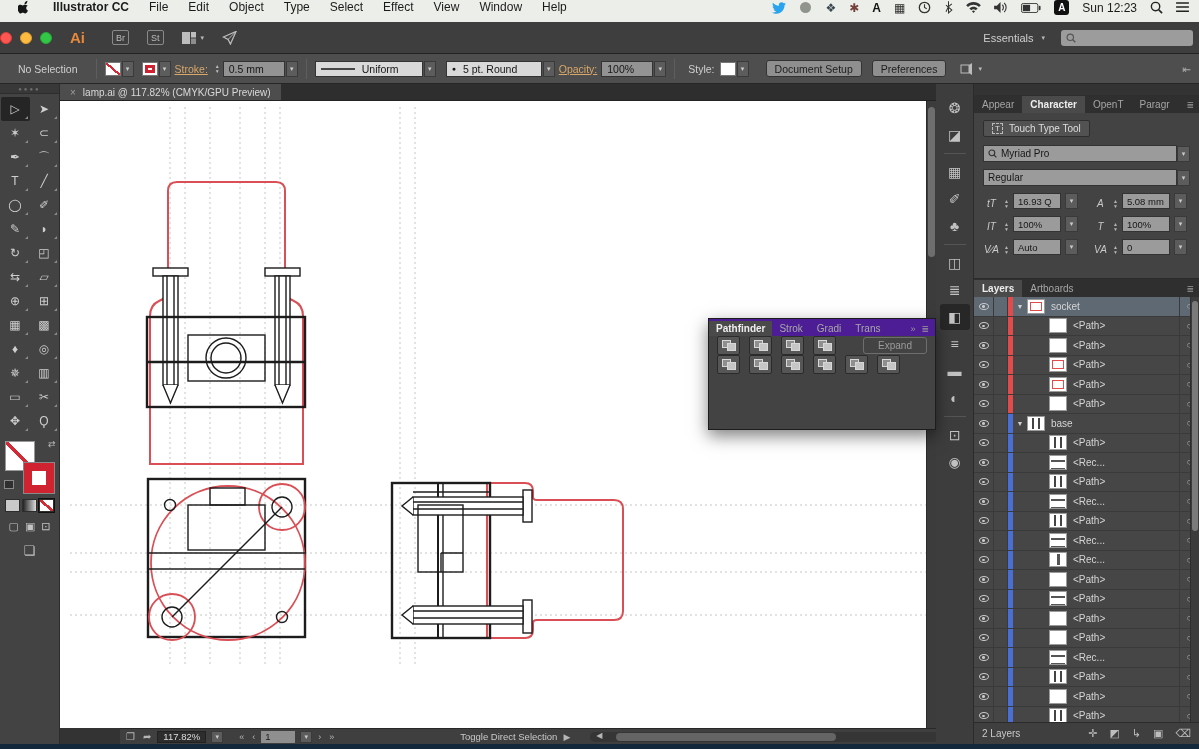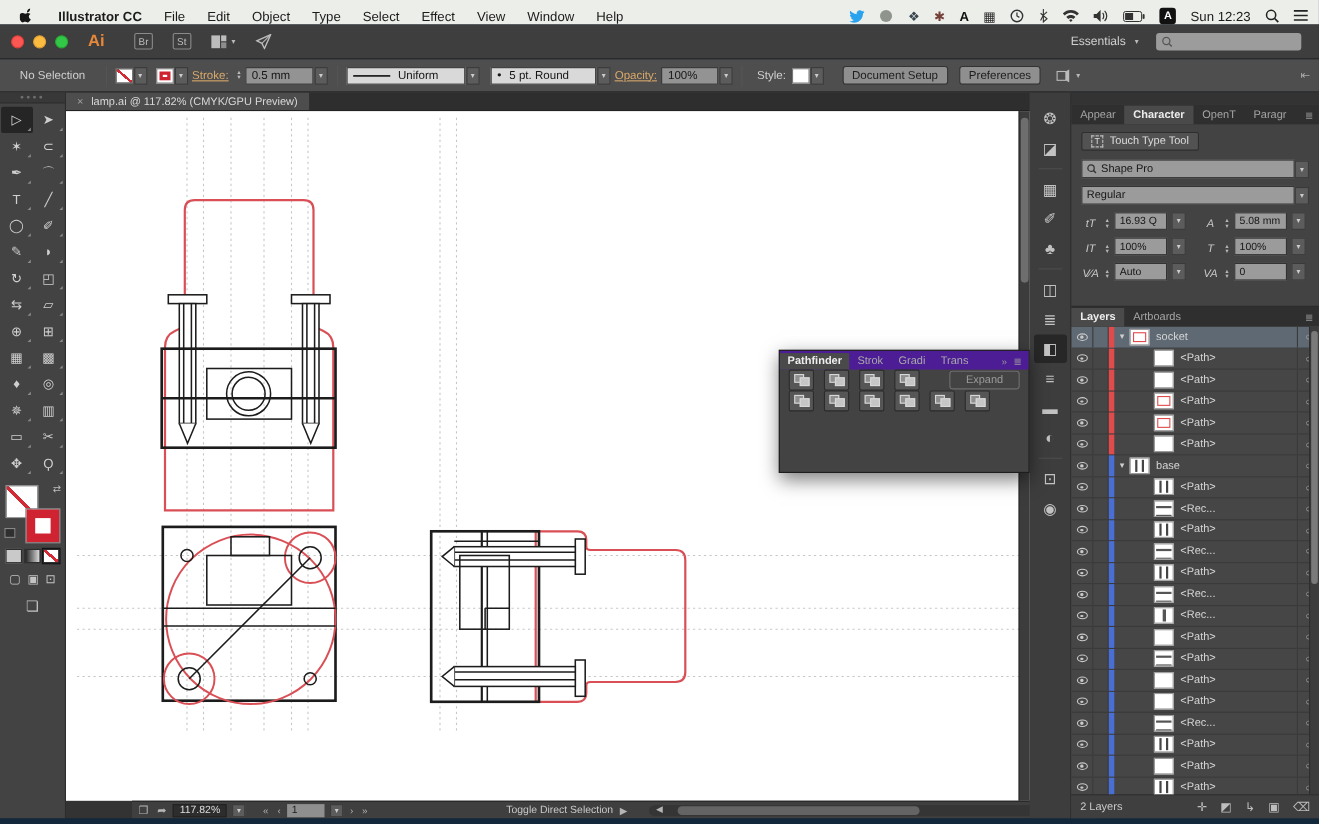--- a/index.html
+++ b/index.html
@@ -1,33 +1,33 @@
 <!DOCTYPE html>
 <html><head>
 <meta charset="utf-8">
 <style>
   * { margin:0; padding:0; box-sizing:border-box; font-family:"Liberation Sans", sans-serif; }
   html,body { width:1199px; height:749px; overflow:hidden; background:#14283c; }
   body { position:relative; font-size:11px; color:#d6d6d6; -webkit-font-smoothing:antialiased; }
 
   
   #menubar { position:absolute; left:0; top:0; width:1199px; height:22px; background:#eceee9; color:#1b1b1b;
-    display:flex; align-items:flex-end; padding:0 10px; font-size:12px; z-index:50; }
+    display:flex; align-items:flex-start; padding:0 10px; font-size:12px; z-index:50; }
   #menubar .apple { margin:0 12px 0 8px; display:flex; }
   .mitem { padding:0 10px; cursor:default; }
   .mitem.bold { font-weight:bold; }
   #menu-status { margin-left:auto; display:flex; align-items:center; gap:13px; }
   #menu-status .micon { display:flex; align-items:center; font-size:12px; }
   #input-badge { background:#111; color:#fff; width:15px; height:15px; border-radius:3px;
     display:flex; align-items:center; justify-content:center; font-size:10px; font-weight:bold; }
   #clock { font-size:12px; }
 
   
   #titlebar { position:absolute; left:0; top:22px; width:1199px; height:32px; background:#3e3e3e;
-    border-bottom:1px solid #232323; display:flex; align-items:center; padding:0 10px; z-index:40; }
+    border-bottom:1px solid #232323; display:flex; align-items:center; padding:0 0; z-index:40; }
   .tl { width:12px; height:12px; border-radius:50%; margin-right:8px; }
   .tl.r{background:#fc5753;border:1px solid #df3e38;} .tl.y{background:#fdbc40;border:1px solid #de9f34;} .tl.g{background:#33c748;border:1px solid #27aa35;}
   #ai-logo { color:#e8883a; font-weight:bold; font-size:15px; margin:0 18px 0 10px; }
   .tb-icon { color:#bdbdbd; font-size:12px; margin:0 9px; display:flex; align-items:center; gap:3px; }
   .tb-box { border:1px solid #8a8a8a; border-radius:2px; padding:0 3px; font-size:9px; height:15px; display:flex; align-items:center; }
   #workspace { margin-left:auto; color:#cfcfcf; display:flex; align-items:center; gap:6px; font-size:11px; }
   #tb-search { width:132px; height:16px; background:#9c9c9c; border-radius:3px; margin-left:16px; margin-right:6px;
     display:flex; align-items:center; padding:0 5px; }
 
   
@@ -652,21 +652,21 @@
       <span id="touchtype">
         <span class="tt-ic">T</span>
         <span>Touch Type Tool</span>
       </span>
       <div class="char-fld">
         <span class="box">
           <svg width="9" height="9" viewBox="0 0 14 14">
               <circle cx="6" cy="6" r="4.5" fill="none" stroke="#333" stroke-width="1.8"></circle>
               <path d="M9.5 9.5 13 13" stroke="#333" stroke-width="2"></path>
             </svg>
-          <span>Shape Pro</span>
+          <span>Myriad Pro</span>
         </span>
         <span class="ccar">▾</span>
       </div>
       <div class="char-fld">
         <span class="box">
             <span>Regular</span>
           </span>
         <span class="ccar">▾</span>
       </div>
       <div class="char-row">

